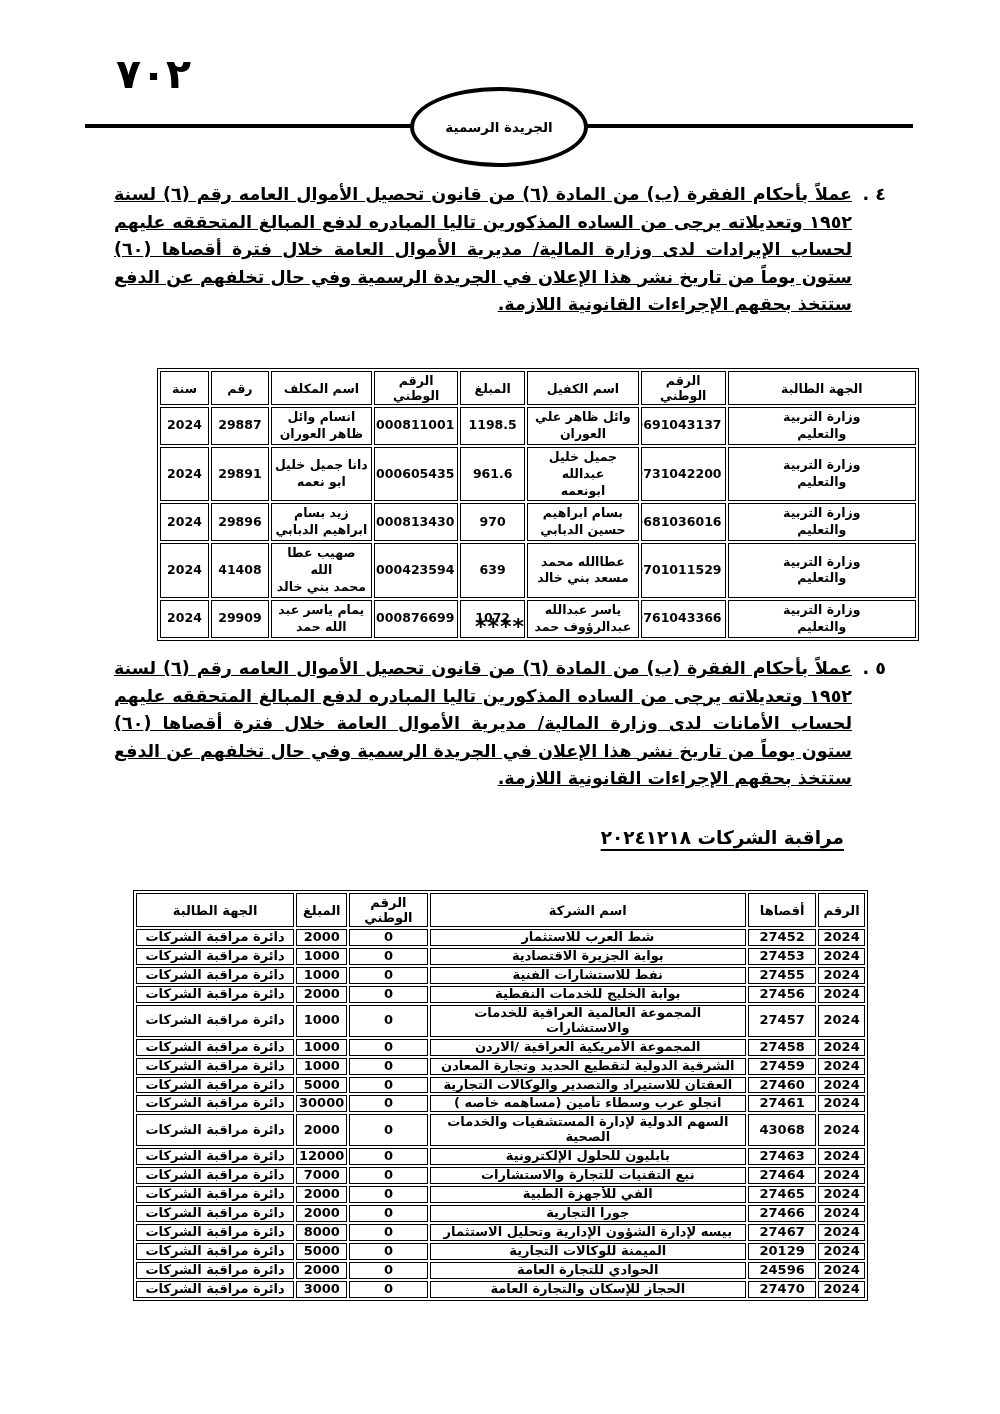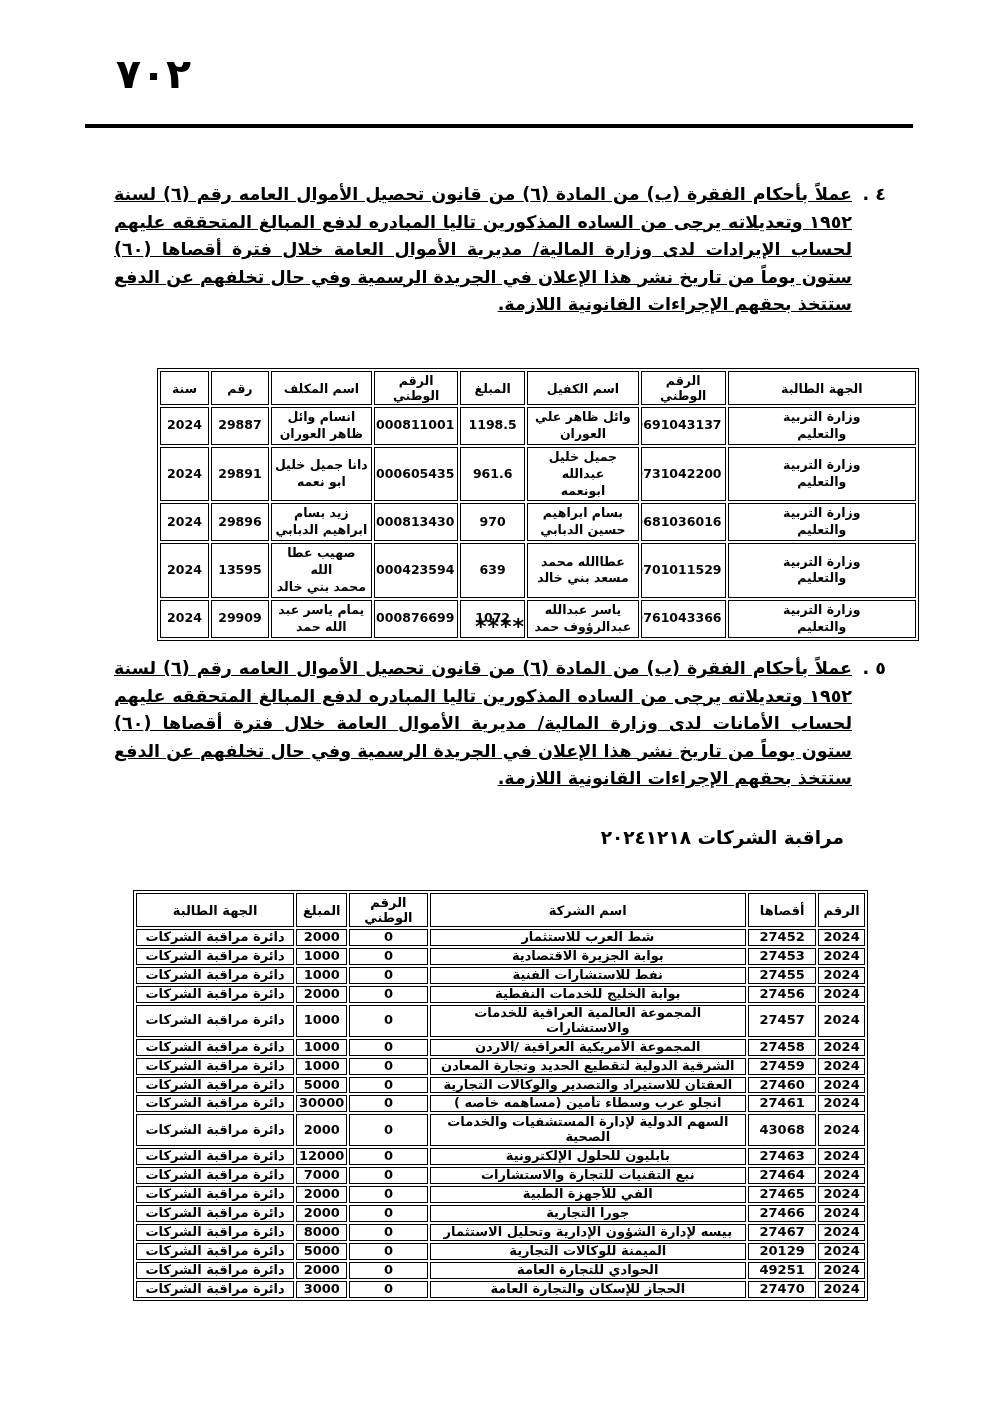--- a/index.html
+++ b/index.html
@@ -27,21 +27,21 @@
   }
   .para .num { flex:0 0 26px; white-space:nowrap; }
   .para .body { flex:1 1 auto;text-decoration:underline; }
   .para4 { top:181px; }
   .para5 { top:655px; }
 
   .stars { position:absolute; top:614px; left:0; width:1000px; text-align:center; font-size:22px; letter-spacing:1px; }
 
   .section-heading {
     position:absolute; top:827px; right:156px; direction:rtl; font-size:18.5px;
-    text-decoration-thickness:2px; text-underline-offset:5px;
+    text-decoration:underline; text-decoration-thickness:2px; text-underline-offset:5px;
   }
 
   
   table.tbl {
     position:absolute; border-collapse:separate; border-spacing:2px;
     border:1.5px solid #000; background:#fff; table-layout:fixed;
   }
   .tbl th, .tbl td {
     border:1.5px solid #000; text-align:center; vertical-align:middle;
     padding:1px 3px; overflow:hidden;
@@ -54,20 +54,23 @@
   .tbl2 td { height:16px; line-height:1.15; padding:0 2px; }
 </style>
 </head>
 <body>
 
 <div class="page">
 
   <div class="page-number">٧٠٢</div>
 
   <div class="rule"></div>
+  <div class="oval">
+    <span>الجريدة الرسمية</span>
+  </div>
 
   <div class="para para4" dir="rtl">
     <div class="num">٤ .</div>
     <div class="body">عملاً بأحكام الفقرة (ب) من المادة (٦) من قانون تحصيل الأموال العامه رقم (٦) لسنة ١٩٥٢ وتعديلاته يرجى من الساده المذكورين تاليا المبادره لدفع المبالغ المتحققه عليهم لحساب الإيرادات لدى وزارة المالية/ مديرية الأموال العامة خلال فترة أقصاها (٦٠) ستون يوماً من تاريخ نشر هذا الإعلان في الجريدة الرسمية وفي حال تخلفهم عن الدفع ستتخذ بحقهم الإجراءات القانونية اللازمة.</div>
   </div>
 
   <table class="tbl tbl1" dir="rtl">
     <colgroup>
       <col style="width:25.4%">
         <col style="width:11.4%">
@@ -133,21 +136,21 @@
         <tr>
           <td>وزارة التربية
 والتعليم</td>
           <td>9701011529</td>
           <td>عطاالله محمد
 مسعد بني خالد</td>
           <td>639</td>
           <td>2000423594</td>
           <td>صهيب عطا الله
 محمد بني خالد</td>
-          <td>13595</td>
+          <td>41408</td>
           <td>2024</td>
         </tr>
         <tr>
           <td>وزارة التربية
 والتعليم</td>
           <td>9761043366</td>
           <td>ياسر عبدالله
 عبدالرؤوف حمد</td>
           <td>1072</td>
           <td>2000876699</td>
@@ -311,21 +314,21 @@
         <tr>
           <td>2024</td>
           <td>20129</td>
           <td>الميمنة للوكالات التجارية</td>
           <td>0</td>
           <td>5000</td>
           <td>دائرة مراقبة الشركات</td>
         </tr>
         <tr>
           <td>2024</td>
-          <td>49251</td>
+          <td>24596</td>
           <td>الحوادي للتجارة العامة</td>
           <td>0</td>
           <td>2000</td>
           <td>دائرة مراقبة الشركات</td>
         </tr>
         <tr>
           <td>2024</td>
           <td>27470</td>
           <td>الحجاز للإسكان والتجارة العامة</td>
           <td>0</td>

